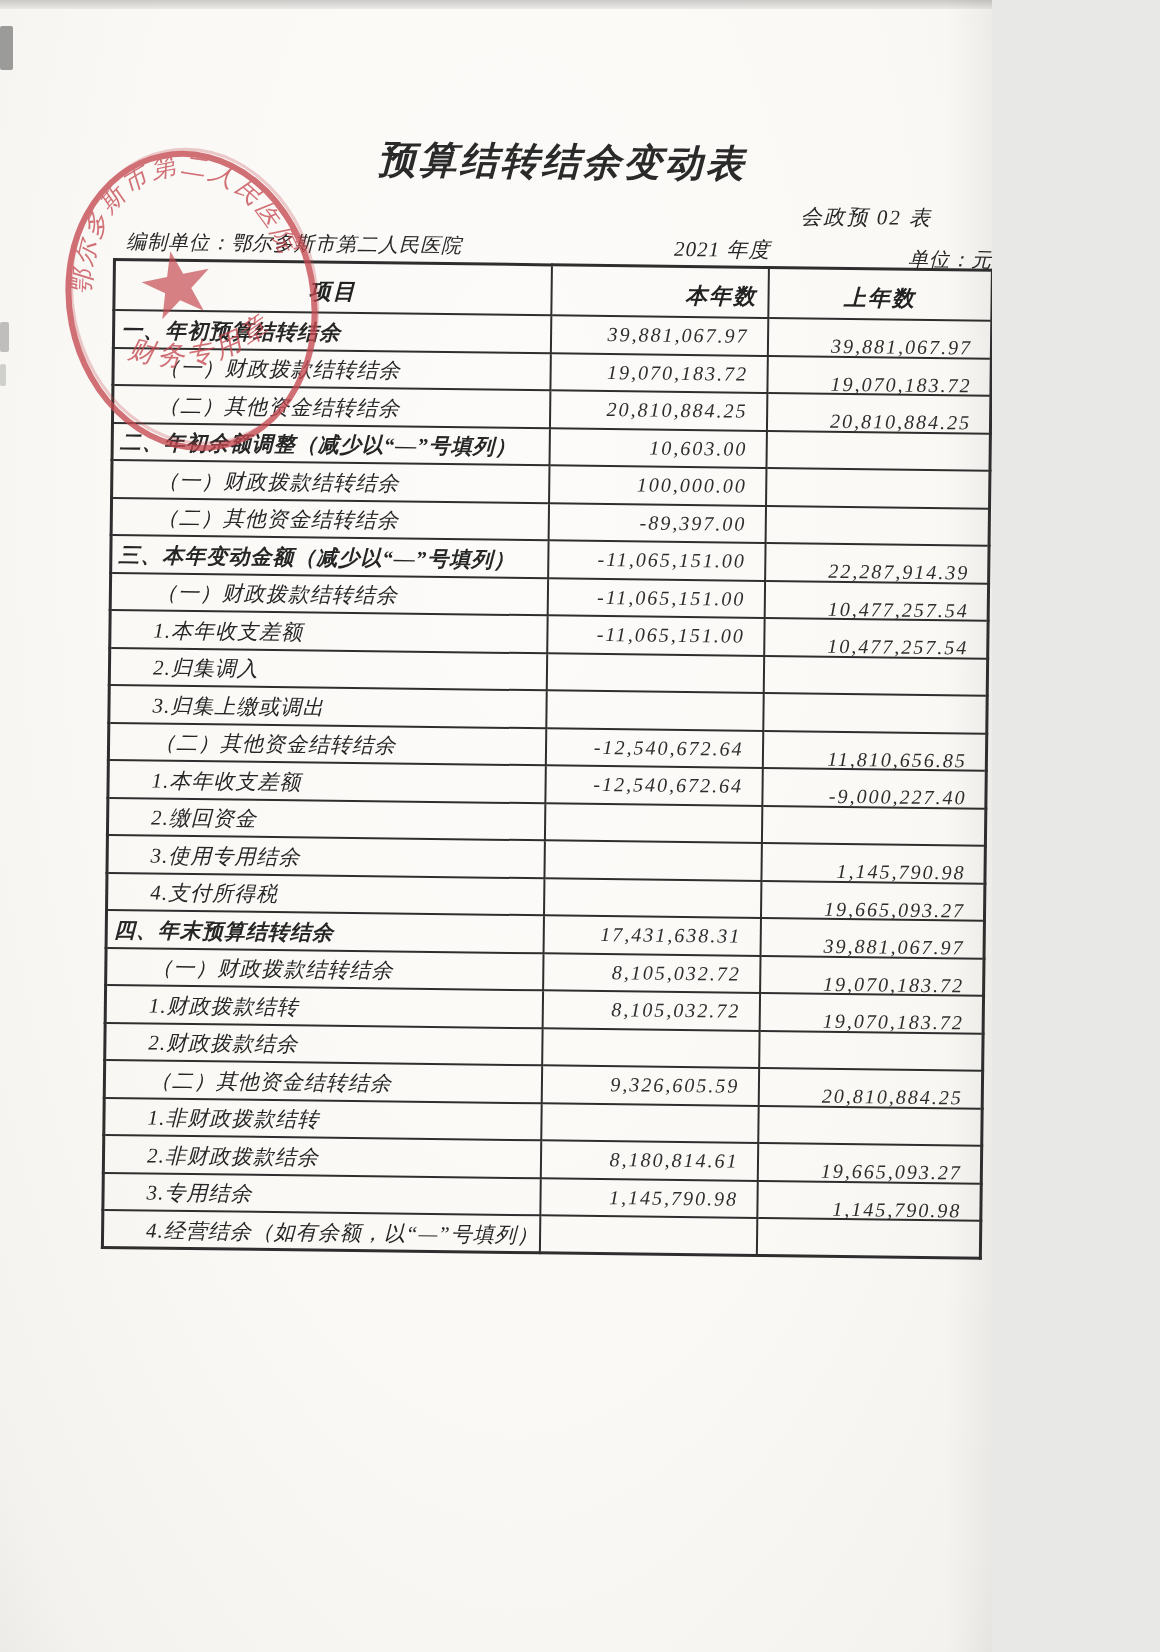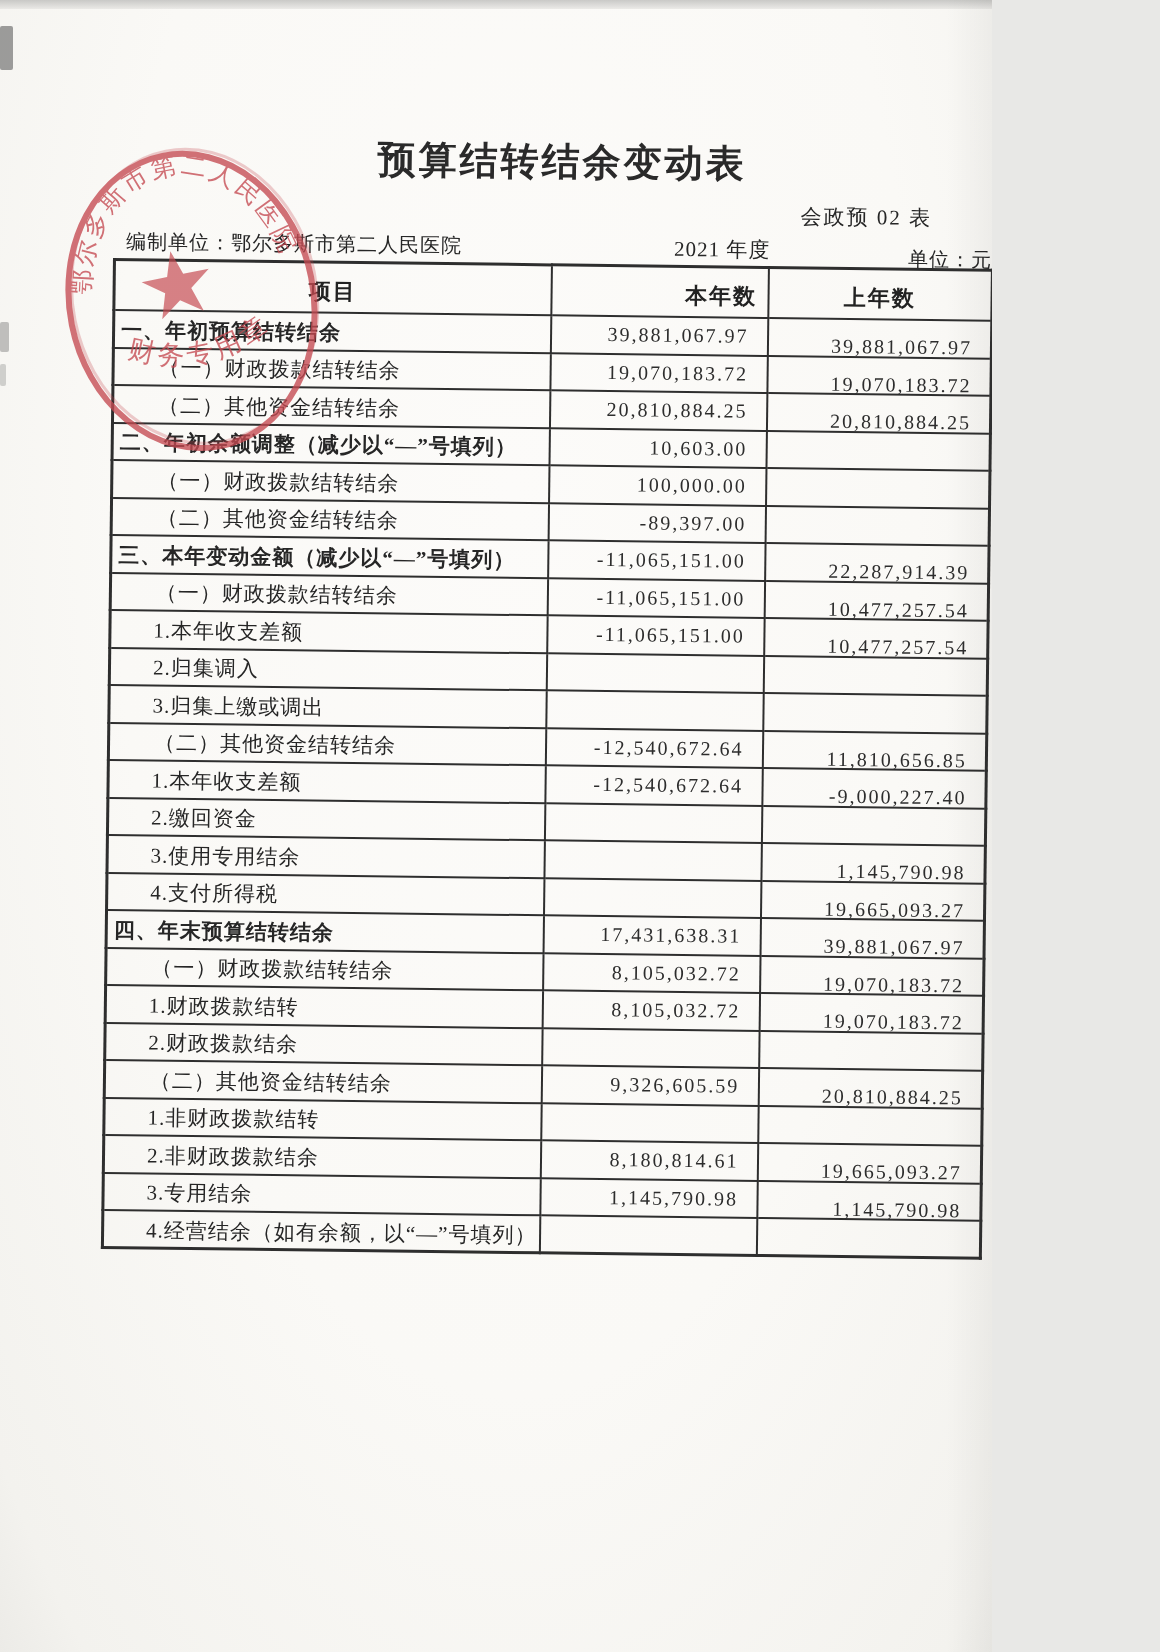--- a/index.html
+++ b/index.html
@@ -5,20 +5,21 @@
   html,body{margin:0;padding:0;}
   body{
     width:1160px;height:1652px;
     font-family:"Liberation Serif","DejaVu Serif",serif;
     background:#e8e8e6;
   }
   .page{
     position:relative;width:992px;height:1652px;overflow:hidden;
     background:radial-gradient(ellipse at 52% 30%, #fcfbf9 0%, #faf9f6 55%, #f3f2ee 92%, #ecebe7 100%);
     color:#262626;
+    font-style:italic;
   }
   
   .top-strip{position:absolute;left:0;top:0;width:1160px;height:9px;
     background:linear-gradient(#b9b9b7,#e6e5e2);opacity:.75;}
   .corner-mark{position:absolute;left:0;top:26px;width:13px;height:44px;background:#858583;opacity:.8;border-radius:2px;}
   .edge-mark1{position:absolute;left:0;top:322px;width:9px;height:30px;background:#9a9a98;opacity:.6;border-radius:2px;}
   .edge-mark2{position:absolute;left:0;top:364px;width:6px;height:22px;background:#a8a8a6;opacity:.5;border-radius:2px;}
   .right-shade{position:absolute;right:0;top:0;width:46px;height:1652px;
     background:linear-gradient(to right, rgba(0,0,0,0), rgba(0,0,0,.045));}
 

